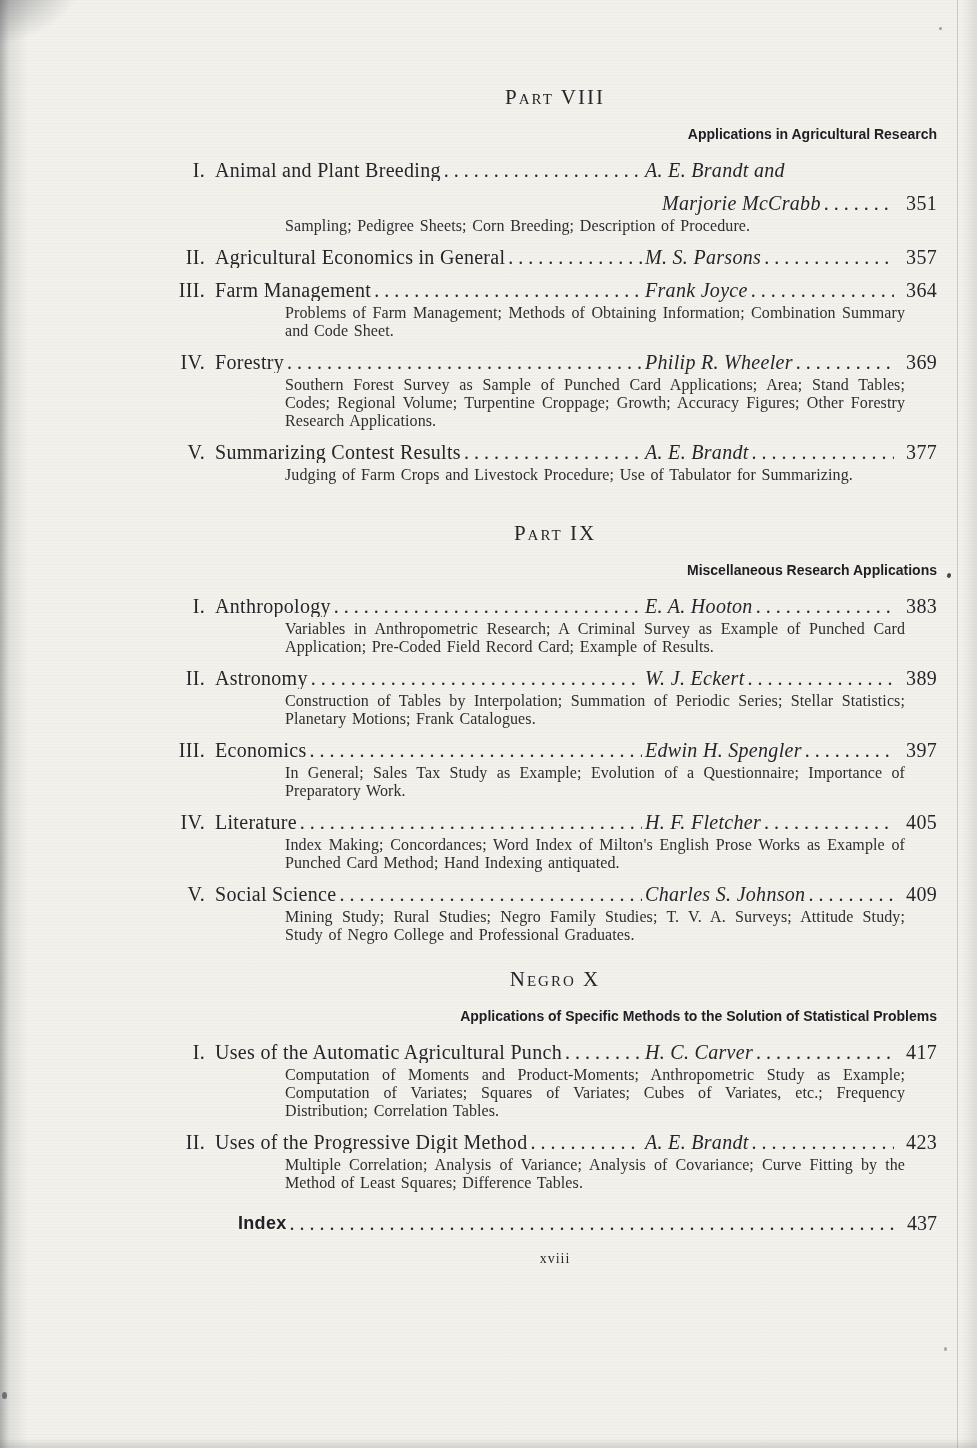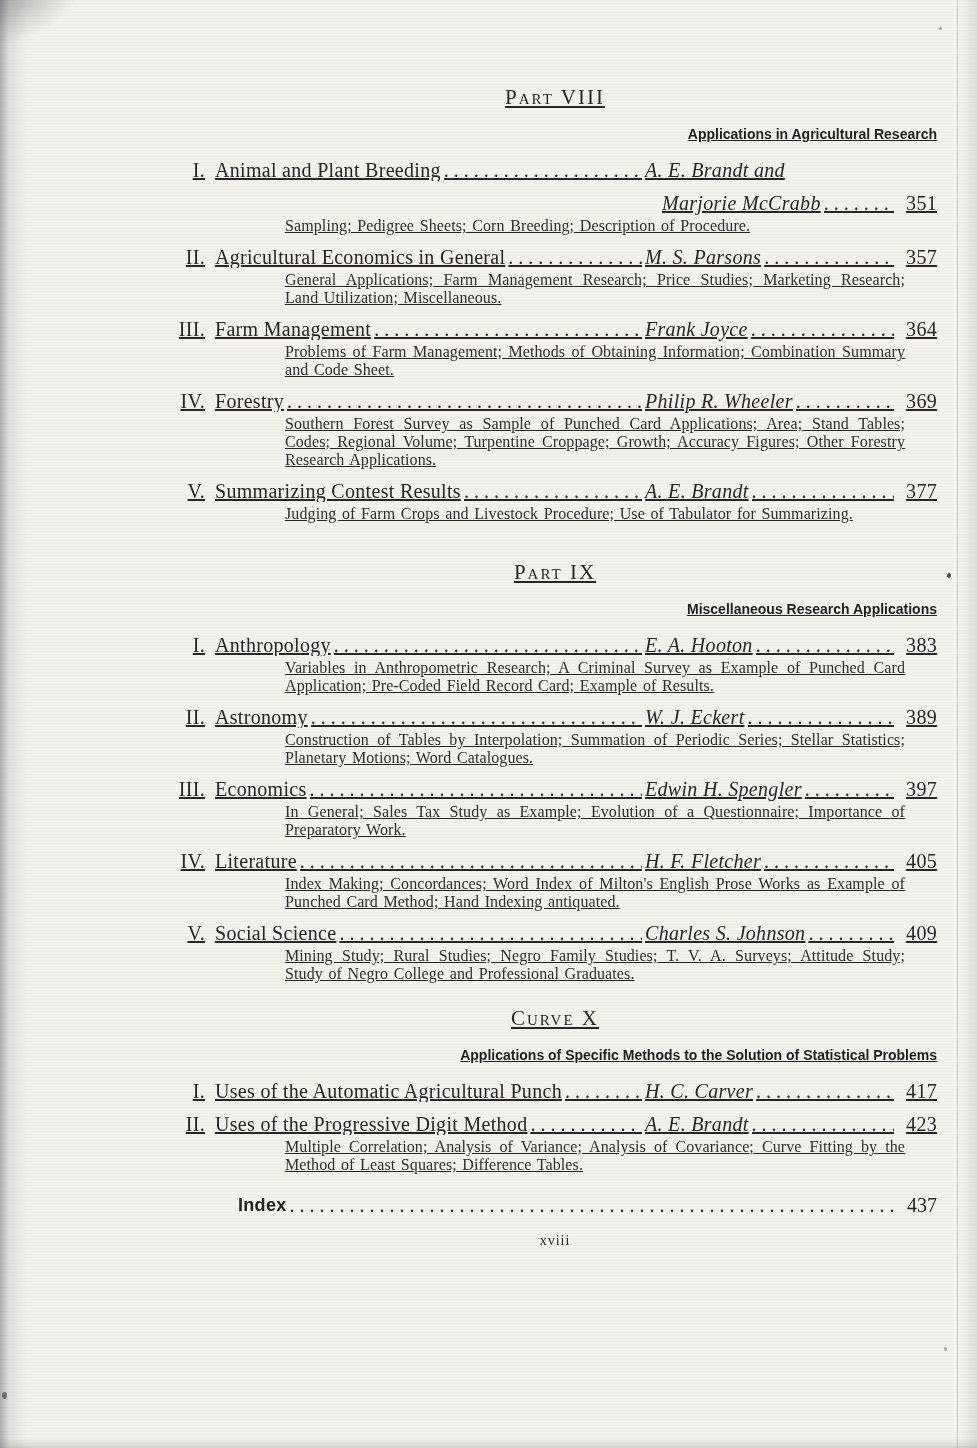--- a/index.html
+++ b/index.html
@@ -25,21 +25,21 @@
 
   .part-label{
     text-align:center;font-variant:small-caps;font-size:21px;line-height:22px;
     letter-spacing:2px;color:#26262a;margin:0 0 12px 0;
   }
   .part-title{
     text-align:right;font-family:"Liberation Sans","DejaVu Sans",sans-serif;
     font-weight:700;font-size:14px;line-height:28px;color:#1e1e22;
     letter-spacing:0;white-space:nowrap;margin:0 0 4px 0;
   }
-  .part{margin-top:16px;text-decoration:underline;}
+  .part{margin-top:16px;}
   .part:first-child{margin-top:0;}
 
   .entry{
     display:flex;align-items:baseline;margin-top:12px;
     font-size:20px;line-height:21px;letter-spacing:0.3px;color:#26262a;
   }
   .num{flex:0 0 32px;text-align:right;margin-right:10px;}
   .lead{flex:0 0 430px;min-width:0;display:flex;align-items:baseline;overflow:hidden;white-space:nowrap;}
   .t{flex:0 0 auto;}
   .dots{
@@ -99,21 +99,20 @@
       <div class="entry">
         <span class="num">II.</span>
         <span class="lead">
           <span class="t">Agricultural Economics in General</span>
           <span class="dots">................................................................................</span>
         </span>
         <span class="author">M. S. Parsons</span>
         <span class="dots">................................................................................</span>
         <span class="pnum">357</span>
       </div>
-      <div class="desc">General Applications; Farm Management Research; Price Studies; Marketing Research; Land Utilization; Miscellaneous.</div>
 
       <div class="entry">
         <span class="num">III.</span>
         <span class="lead">
           <span class="t">Farm Management</span>
           <span class="dots">................................................................................</span>
         </span>
         <span class="author">Frank Joyce</span>
         <span class="dots">................................................................................</span>
         <span class="pnum">364</span>
@@ -164,21 +163,21 @@
       <div class="entry">
         <span class="num">II.</span>
         <span class="lead">
           <span class="t">Astronomy</span>
           <span class="dots">................................................................................</span>
         </span>
         <span class="author">W. J. Eckert</span>
         <span class="dots">................................................................................</span>
         <span class="pnum">389</span>
       </div>
-      <div class="desc">Construction of Tables by Interpolation; Summation of Periodic Series; Stellar Statistics; Planetary Motions; Word Catalogues.</div>
+      <div class="desc">Construction of Tables by Interpolation; Summation of Periodic Series; Stellar Statistics; Planetary Motions; Frank Catalogues.</div>
 
       <div class="entry">
         <span class="num">III.</span>
         <span class="lead">
           <span class="t">Economics</span>
           <span class="dots">................................................................................</span>
         </span>
         <span class="author">Edwin H. Spengler</span>
         <span class="dots">................................................................................</span>
         <span class="pnum">397</span>
@@ -204,33 +203,34 @@
           <span class="dots">................................................................................</span>
         </span>
         <span class="author">Charles S. Johnson</span>
         <span class="dots">................................................................................</span>
         <span class="pnum">409</span>
       </div>
       <div class="desc">Mining Study; Rural Studies; Negro Family Studies; T. V. A. Surveys; Attitude Study; Study of Negro College and Professional Graduates.</div>
     </div>
 
     <div class="part" style="margin-top:24px;">
-      <div class="part-label">Curve X</div>
+      <div class="part-label">Negro X</div>
       <div class="part-title">Applications of Specific Methods to the Solution of Statistical Problems</div>
 
       <div class="entry">
         <span class="num">I.</span>
         <span class="lead">
           <span class="t">Uses of the Automatic Agricultural Punch</span>
           <span class="dots">................................................................................</span>
         </span>
         <span class="author">H. C. Carver</span>
         <span class="dots">................................................................................</span>
         <span class="pnum">417</span>
       </div>
+      <div class="desc">Computation of Moments and Product-Moments; Anthropometric Study as Example; Computation of Variates; Squares of Variates; Cubes of Variates, etc.; Frequency Distribution; Correlation Tables.</div>
 
       <div class="entry">
         <span class="num">II.</span>
         <span class="lead">
           <span class="t">Uses of the Progressive Digit Method</span>
           <span class="dots">................................................................................</span>
         </span>
         <span class="author">A. E. Brandt</span>
         <span class="dots">................................................................................</span>
         <span class="pnum">423</span>

